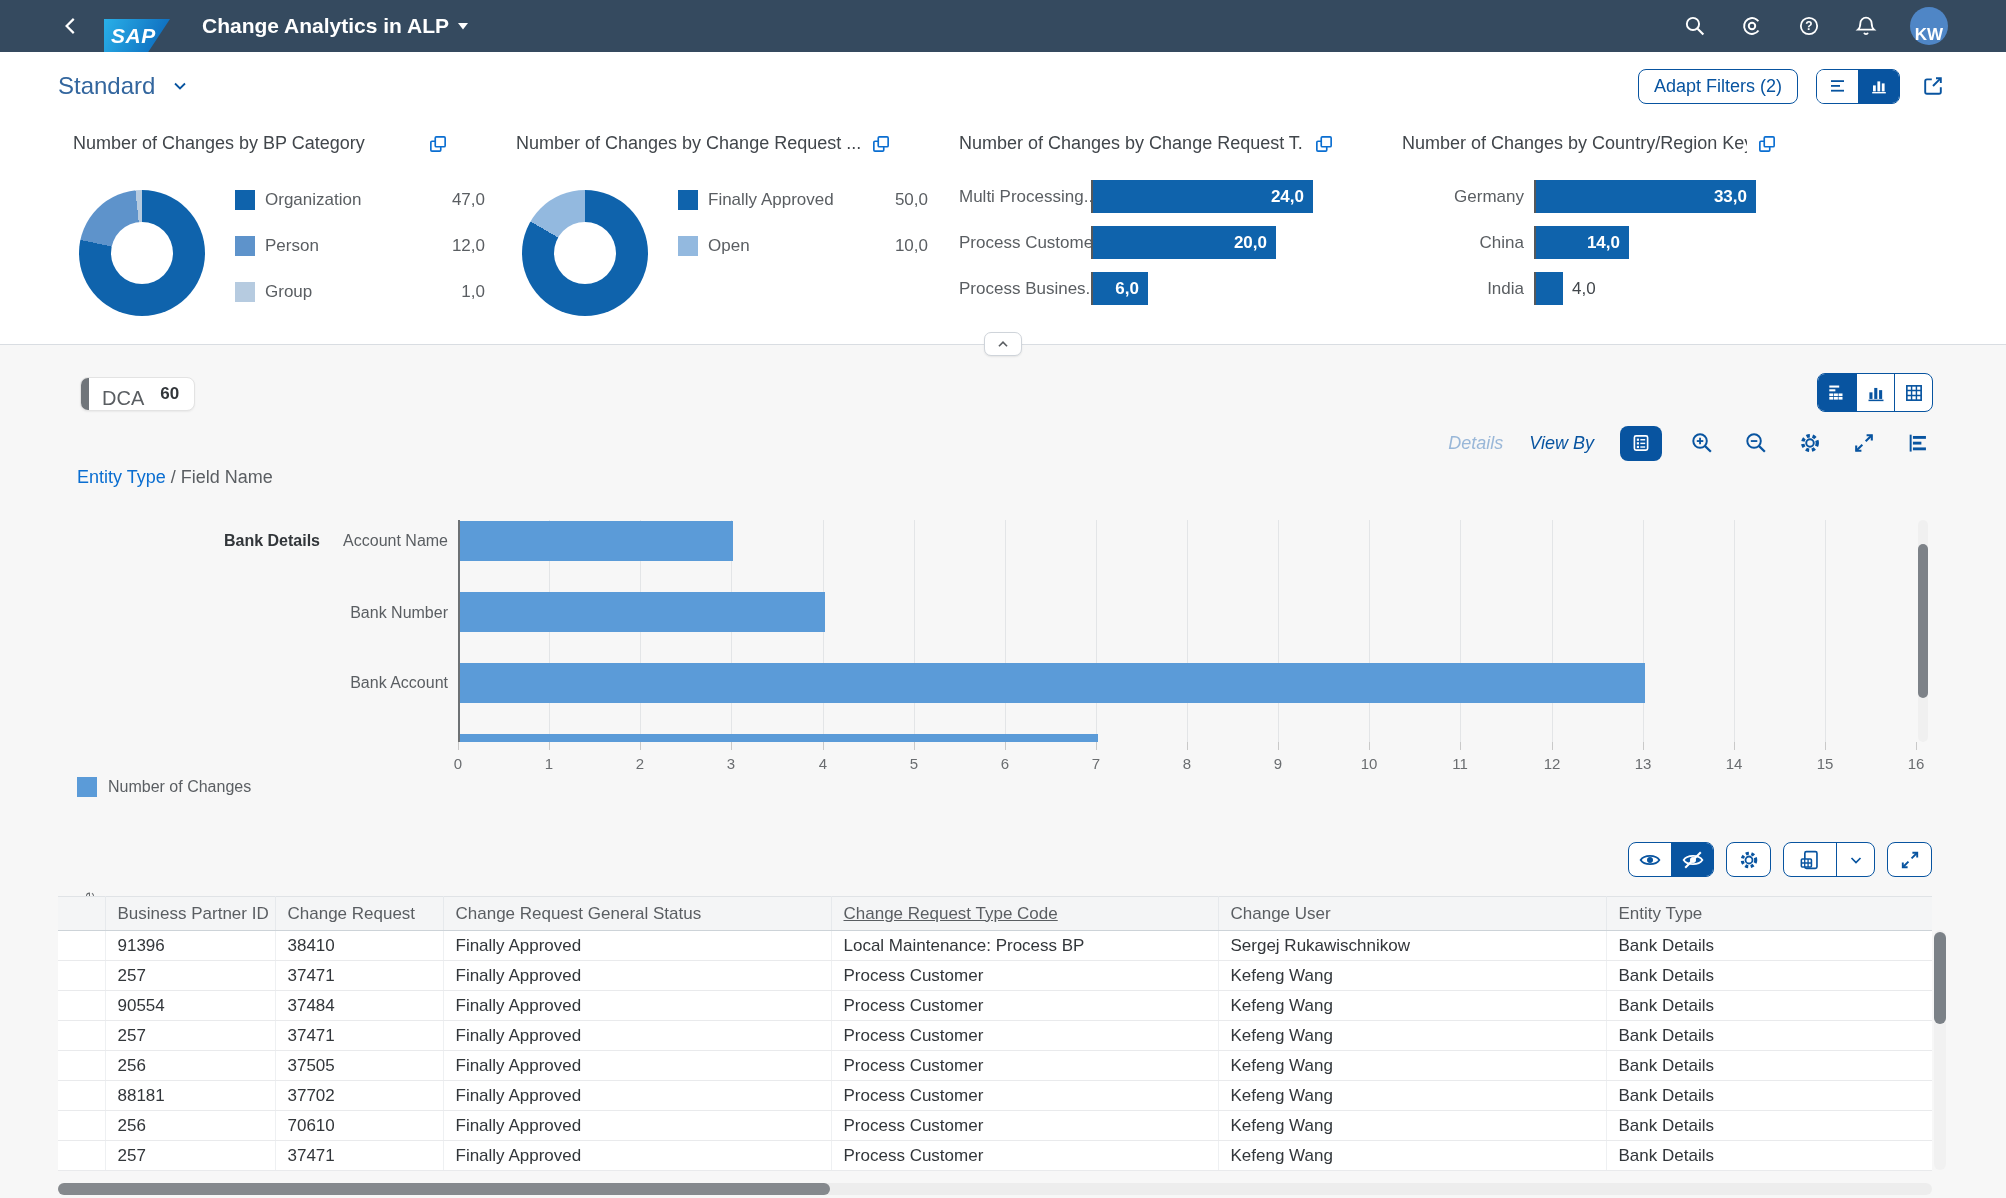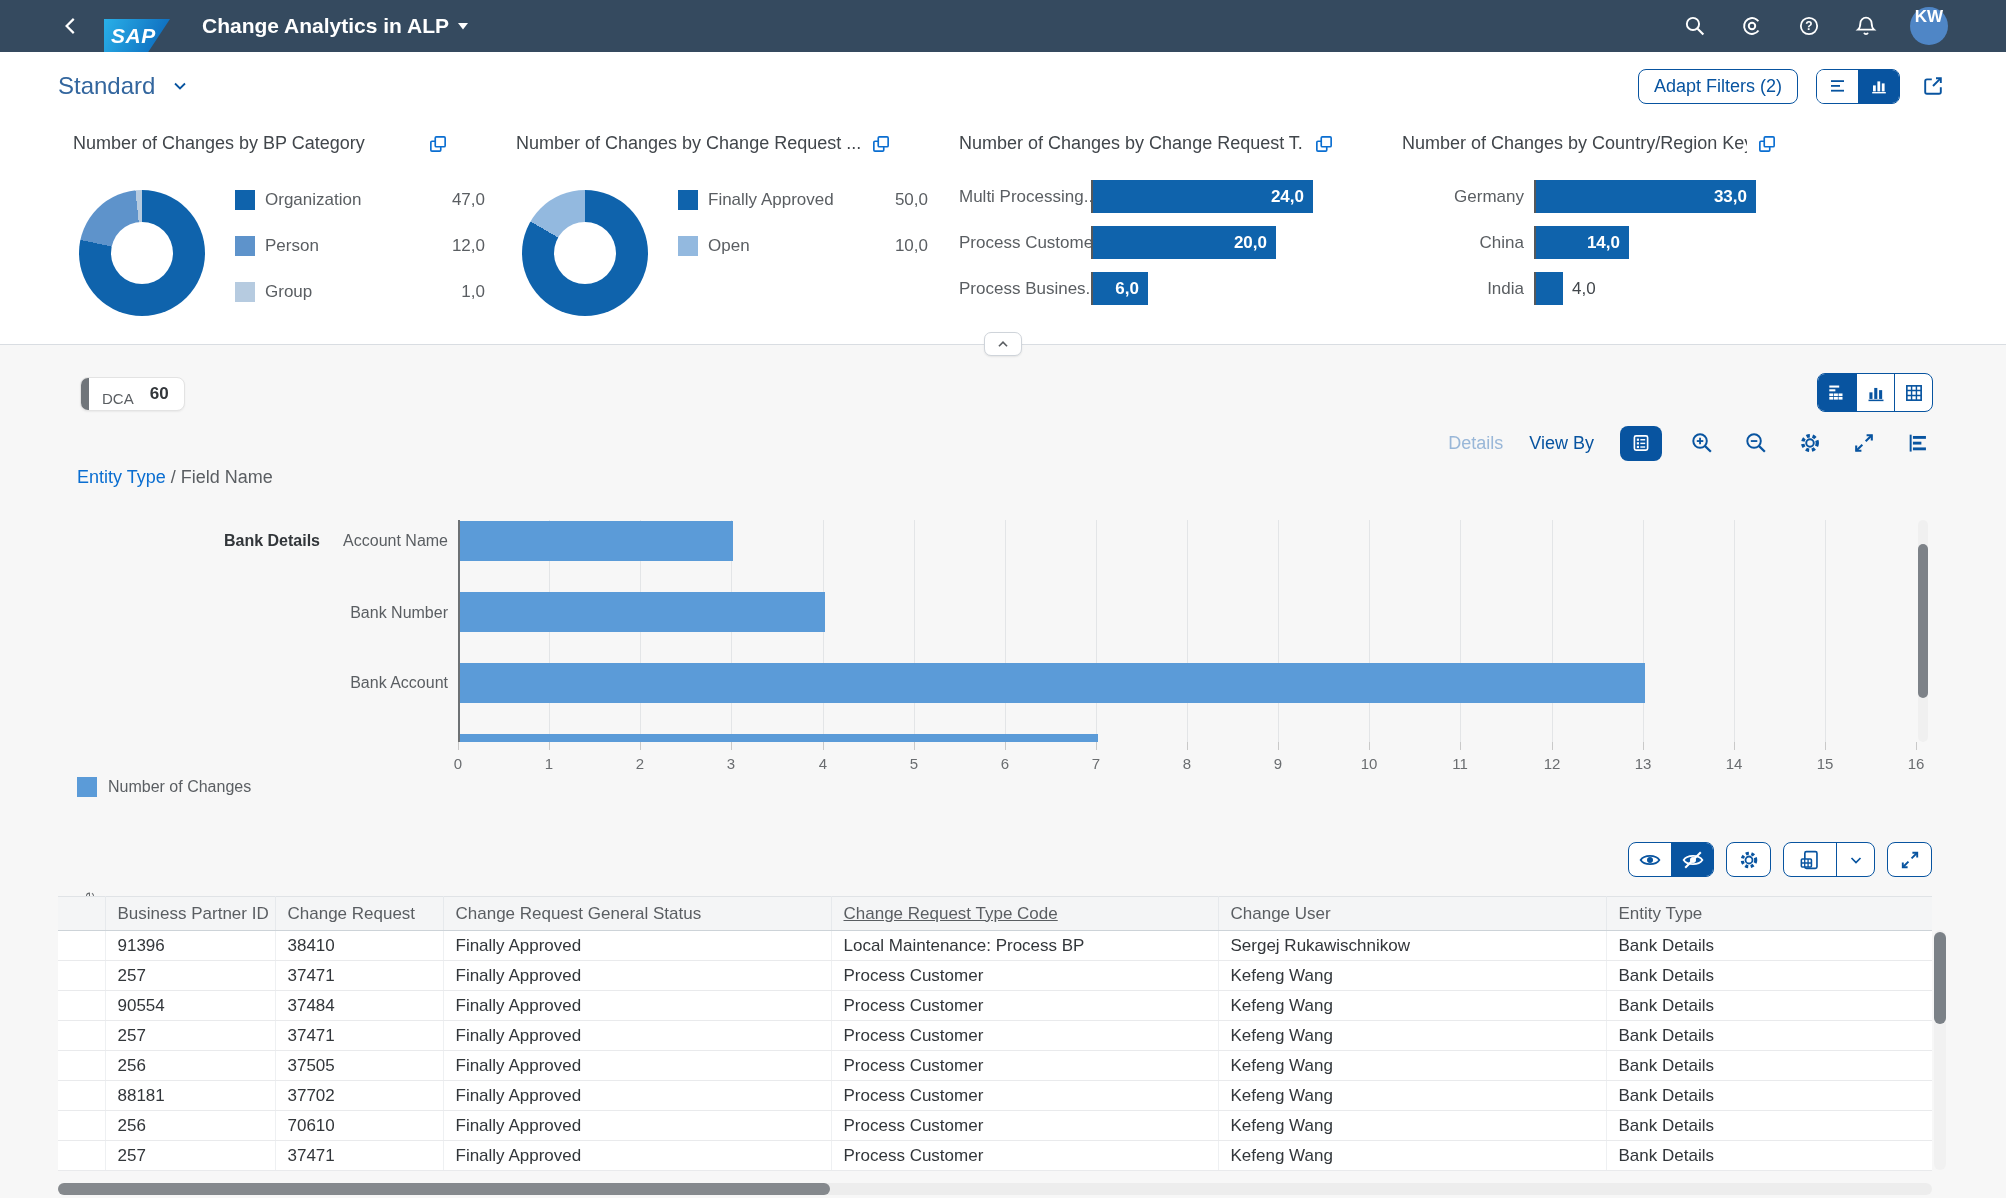--- a/index.html
+++ b/index.html
@@ -7,21 +7,21 @@
   #app{position:relative;width:2006px;height:1198px;overflow:hidden;background:#fff;}
 
   
   .shell{position:absolute;top:0;left:0;width:2006px;height:52px;background:#354a5f;display:flex;align-items:center;justify-content:space-between;z-index:10;}
   .shell-left{display:flex;align-items:center;padding-left:58px;}
   .back-btn{width:26px;height:26px;display:flex;align-items:center;justify-content:center;cursor:pointer;}
   .sap-logo{margin-left:20px;width:66px;height:33px;background:linear-gradient(115deg,#29b0e8 0%,#0f6fc0 85%);clip-path:polygon(0 0,100% 0,67% 100%,0 100%);display:flex;align-items:center;padding-left:7px;color:#fff;font-weight:700;font-style:italic;font-size:21px;letter-spacing:.5px;margin-top:19px;}
   .shell-title{margin-left:32px;color:#fff;font-size:21px;font-weight:700;display:flex;align-items:center;gap:9px;cursor:pointer;}
   .shell-right{display:flex;align-items:center;gap:31px;padding-right:58px;}
   .shell-icon{width:26px;height:26px;color:#fff;display:flex;align-items:center;justify-content:center;cursor:pointer;}
-  .avatar{width:38px;height:38px;border-radius:50%;background:#4f86c6;color:#fff;font-size:17px;font-weight:700;display:flex;align-items:flex-start;justify-content:center;cursor:pointer;}
+  .avatar{width:38px;height:38px;border-radius:50%;background:#4f86c6;color:#fff;font-size:17px;font-weight:700;display:flex;align-items:flex-end;justify-content:center;cursor:pointer;}
 
   
   .filter-area{position:absolute;top:52px;left:0;width:2006px;height:293px;background:#fff;border-bottom:1px solid #d9dde2;z-index:5;}
   .variant-row{position:absolute;top:14px;left:58px;right:58px;height:40px;display:flex;align-items:center;justify-content:space-between;}
   .variant{display:flex;align-items:center;gap:16px;font-size:24px;color:#33669e;cursor:pointer;}
   .filter-actions{display:flex;align-items:center;gap:18px;}
   .btn-outline{height:35px;padding:0 15px;border:1px solid #0854a0;border-radius:8px;background:#fff;color:#0854a0;font-size:18px;cursor:pointer;}
   .seg-group{display:flex;border:1px solid #0854a0;border-radius:8px;overflow:hidden;height:35px;}
   .seg-btn{width:41px;height:100%;display:flex;align-items:center;justify-content:center;background:#fff;color:#0854a0;cursor:pointer;}
   .seg-btn.selected{background:#0854a0;color:#fff;}
@@ -45,28 +45,28 @@
   .kb-area{position:relative;width:240px;border-left:2px solid #55585b;}
   .kb-bar{position:absolute;left:0;top:0;height:33px;display:flex;align-items:center;justify-content:flex-end;}
   .kb-vl{color:#fff;font-weight:700;font-size:17px;padding-right:9px;}
   .kb-vl.outside{position:absolute;top:0;line-height:33px;color:#41464b;font-weight:400;padding:0;}
   .collapse-tab{position:absolute;left:984px;bottom:-12px;width:38px;height:24px;background:#fff;border:1px solid #cfd4da;border-radius:7px;display:flex;align-items:center;justify-content:center;color:#5a5e62;cursor:pointer;box-shadow:0 1px 2px rgba(0,0,0,.08);z-index:6;}
 
   
   .content{position:absolute;top:345px;left:0;width:2006px;height:853px;background:#f7f7f7;}
   .dca-chip{position:absolute;left:80px;top:32px;height:34px;background:#fff;border:1px solid #e3e3e3;border-radius:8px;box-shadow:0 1px 2px rgba(0,0,0,.06);display:flex;align-items:center;overflow:hidden;cursor:pointer;}
   .dca-accent{width:8px;height:100%;background:#70757a;}
-  .dca-label{margin:8px 0 0 13px;font-size:15px;color:#5a5e62;}
+  .dca-label{margin:8px 0 0 13px;font-size:20px;color:#5a5e62;}
   .dca-count{margin:0 15px 0 16px;font-size:17px;font-weight:700;color:#32363a;}
   .view-switch{position:absolute;left:1817px;top:28px;display:flex;border:1px solid #0854a0;border-radius:8px;overflow:hidden;height:39px;background:#fff;}
   .vs-btn{width:38px;display:flex;align-items:center;justify-content:center;color:#0854a0;cursor:pointer;}
   .vs-btn + .vs-btn{border-left:1px solid #0854a0;}
   .vs-btn.selected{background:#0854a0;color:#fff;}
 
-  .chart-toolbar{position:absolute;top:80px;right:74px;height:36px;display:flex;align-items:center;gap:26px;}
+  .chart-toolbar{position:absolute;top:80px;right:74px;height:36px;display:flex;align-items:center;gap:26px;font-style:italic;}
   .tb-text{font-size:18px;}
   .tb-details{color:#99b7d8;}
   .tb-viewby{color:#0854a0;cursor:pointer;}
   .tb-legendbtn{width:42px;height:35px;border-radius:8px;background:#0854a0;color:#fff;display:flex;align-items:center;justify-content:center;cursor:pointer;}
   .tb-icon{width:28px;height:28px;color:#0854a0;display:flex;align-items:center;justify-content:center;cursor:pointer;}
 
   .breadcrumb{position:absolute;left:77px;top:122px;font-size:18px;}
   .bc-link{color:#0a6ed1;cursor:pointer;}
   .bc-rest{color:#5a5e62;}
 

